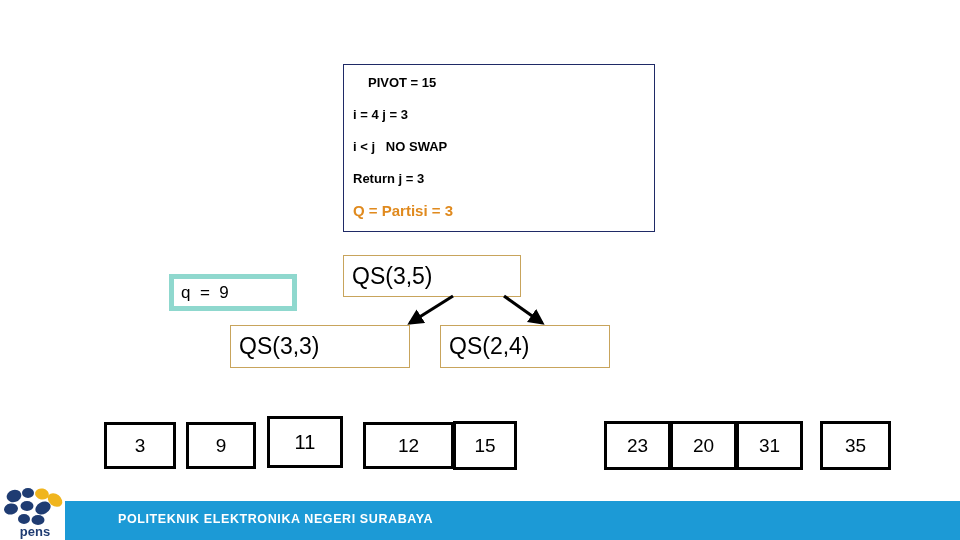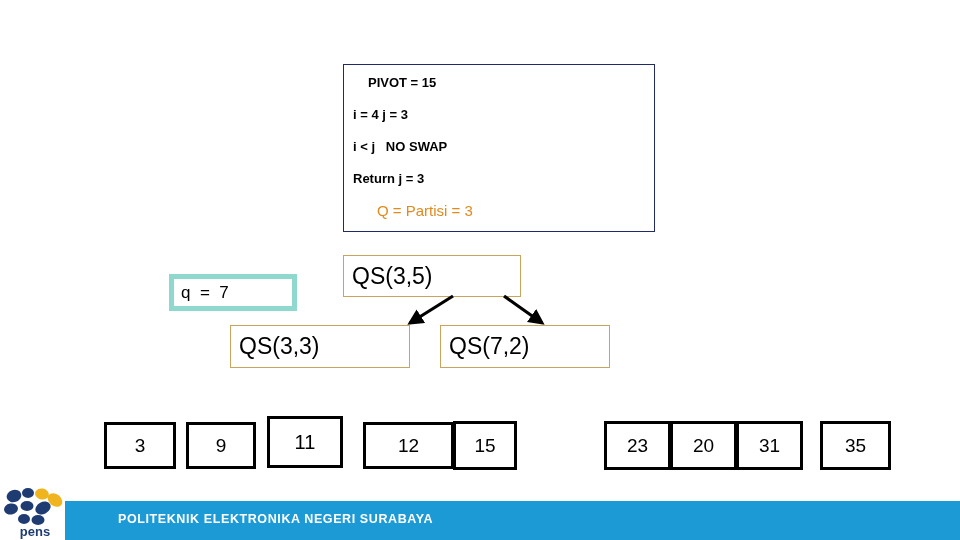--- a/index.html
+++ b/index.html
@@ -38,24 +38,23 @@
   }
   #pivot-line-0 { top: 10px; margin-left: 15px; }
   #pivot-line-1 { top: 42px; }
   #pivot-line-2 { top: 74px; }
   #pivot-line-3 { top: 106px; }
   #pivot-result {
     position: absolute;
     left: 9px;
     top: 137px;
     font-size: 15px;
-    font-weight: normal;
+    font-weight: bold;
     color: #E08A1E;
     white-space: pre;
-    margin-left: 24px;
   }
 
   
   #q-callout {
     position: absolute;
     left: 169px;
     top: 274px;
     width: 128px;
     height: 37px;
     background: #8FD8CE;
@@ -158,27 +157,27 @@
 <div id="pivot-panel">
   <div class="pivot-line" id="pivot-line-0">PIVOT = 15</div>
   <div class="pivot-line" id="pivot-line-1">i = 4 j = 3</div>
   <div class="pivot-line" id="pivot-line-2">i &lt; j   NO SWAP</div>
   <div class="pivot-line" id="pivot-line-3">Return j = 3</div>
   <div id="pivot-result">Q = Partisi = 3</div>
 </div>
 
 <div id="q-callout">
   <div id="q-callout-inner">
-    <span id="q-callout-label">q  =  7</span>
+    <span id="q-callout-label">q  =  9</span>
   </div>
 </div>
 
 <div class="qs-box" id="qs-root">QS(3,5)</div>
 <div class="qs-box" id="qs-left">QS(3,3)</div>
-<div class="qs-box" id="qs-right">QS(7,2)</div>
+<div class="qs-box" id="qs-right">QS(2,4)</div>
 
 <svg id="tree-arrows" viewBox="0 0 310 45" width="310" height="45">
   <defs>
     <marker id="arrowhead" markerWidth="5" markerHeight="5" refX="4" refY="2.5" orient="auto">
       <polygon points="0 0, 5 2.5, 0 5" fill="#000000"></polygon>
     </marker>
   </defs>
   <line x1="133" y1="6" x2="90" y2="33" stroke="#000000" stroke-width="3.2" marker-end="url(#arrowhead)"></line>
   <line x1="184" y1="6" x2="222" y2="33" stroke="#000000" stroke-width="3.2" marker-end="url(#arrowhead)"></line>
 </svg>

